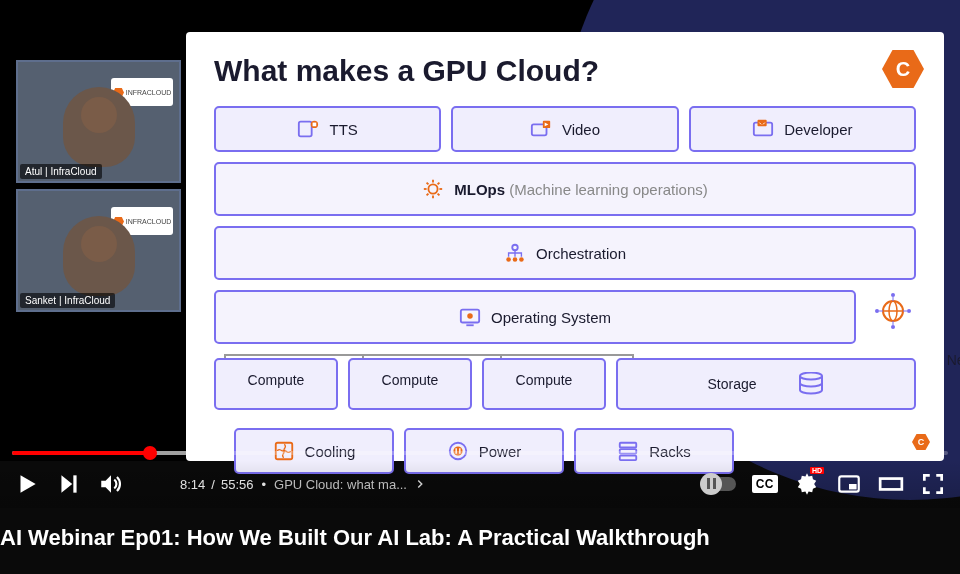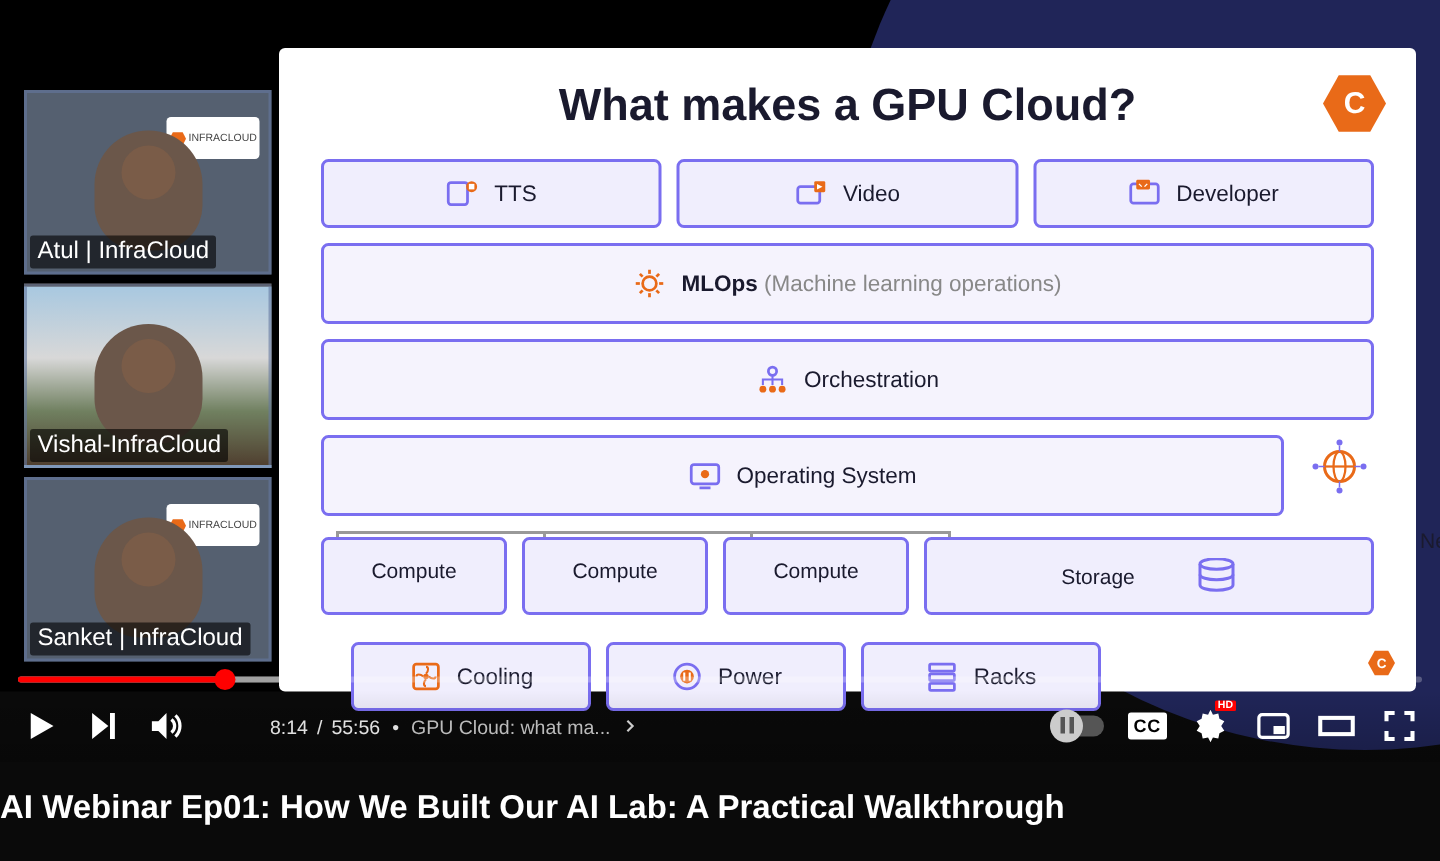--- a/index.html
+++ b/index.html
@@ -43,21 +43,21 @@
     overflow: hidden;
   }
   .participant.mountains {
     background: linear-gradient(180deg,#a8c8e0 0%, #d8d8d8 40%, #708060 70%, #504030 100%);
   }
   .participant-label {
     position: absolute;
     left: 2px; bottom: 2px;
     background: rgba(0,0,0,0.6);
     color: #fff;
-    font-size: 16px;
+    font-size: 10px;
     padding: 2px 5px;
     border-radius: 2px;
   }
   .avatar {
     position: absolute;
     left: 50%; top: 58%;
     transform: translate(-50%,-55%);
     width: 72px; height: 80px;
     background: #6b574a;
     border-radius: 36px 36px 30px 30px;
@@ -79,21 +79,21 @@
     left: 186px; top: 32px;
     width: 758px; height: 429px;
     background: #fff;
     border-radius: 4px;
     padding: 14px 28px 10px 28px;
     color: #1a1a2e;
   }
   .slide-title {
     font-size: 30px;
     font-weight: 700;
-    text-align: center;
+    text-align: left;
     margin: 8px 0 18px 0;
     color: #1a1a2e;
   }
   .corner-logo {
     position: absolute;
     top: 16px; right: 20px;
     width: 42px; height: 42px;
   }
   .corner-logo-small {
     position: absolute;
@@ -297,24 +297,20 @@
   <div class="participants">
     <div class="participant">
       <div class="brand-tag">
         <svg viewBox="0 0 10 10">
             <polygon points="2,1 8,1 10,5 8,9 2,9 0,5" fill="#e96a18"></polygon>
           </svg>
         <span>INFRACLOUD</span>
       </div>
       <div class="avatar"></div>
       <div class="participant-label">Atul | InfraCloud</div>
-    </div>
-    <div class="participant mountains">
-      <div class="avatar"></div>
-      <div class="participant-label">Vishal-InfraCloud</div>
     </div>
     <div class="participant">
       <div class="brand-tag">
         <svg viewBox="0 0 10 10">
             <polygon points="2,1 8,1 10,5 8,9 2,9 0,5" fill="#e96a18"></polygon>
           </svg>
         <span>INFRACLOUD</span>
       </div>
       <div class="avatar"></div>
       <div class="participant-label">Sanket | InfraCloud</div>

